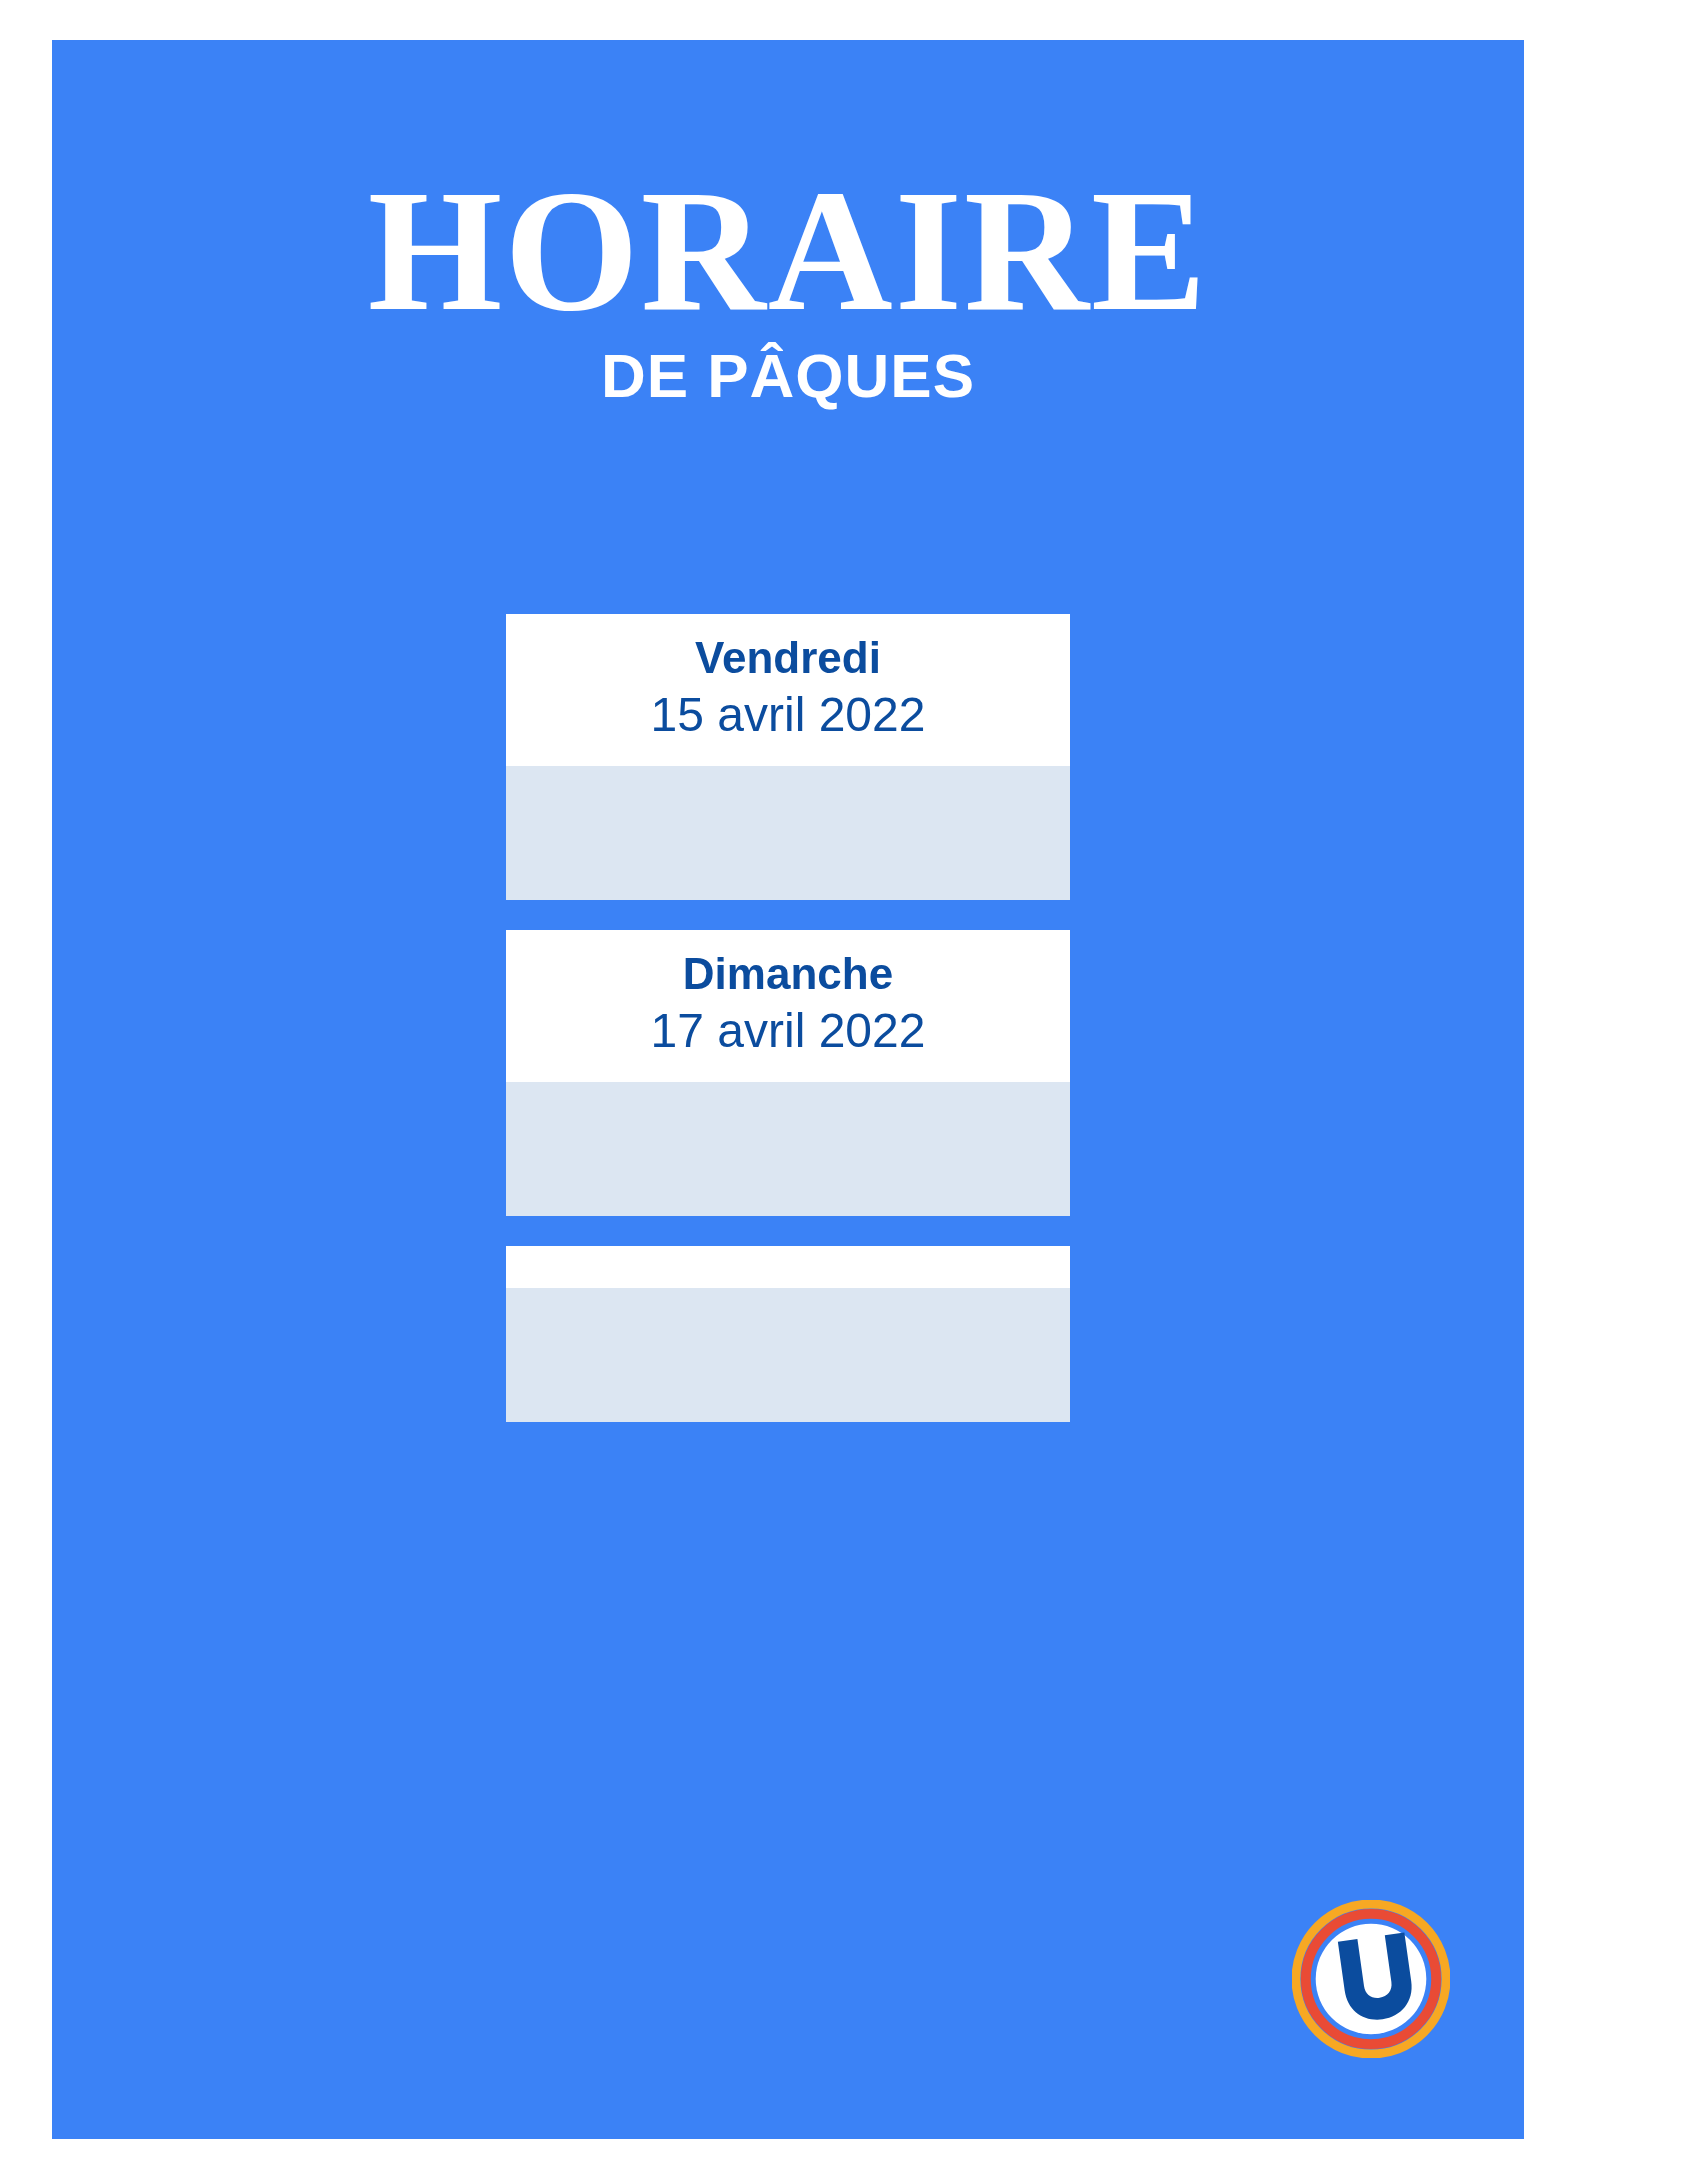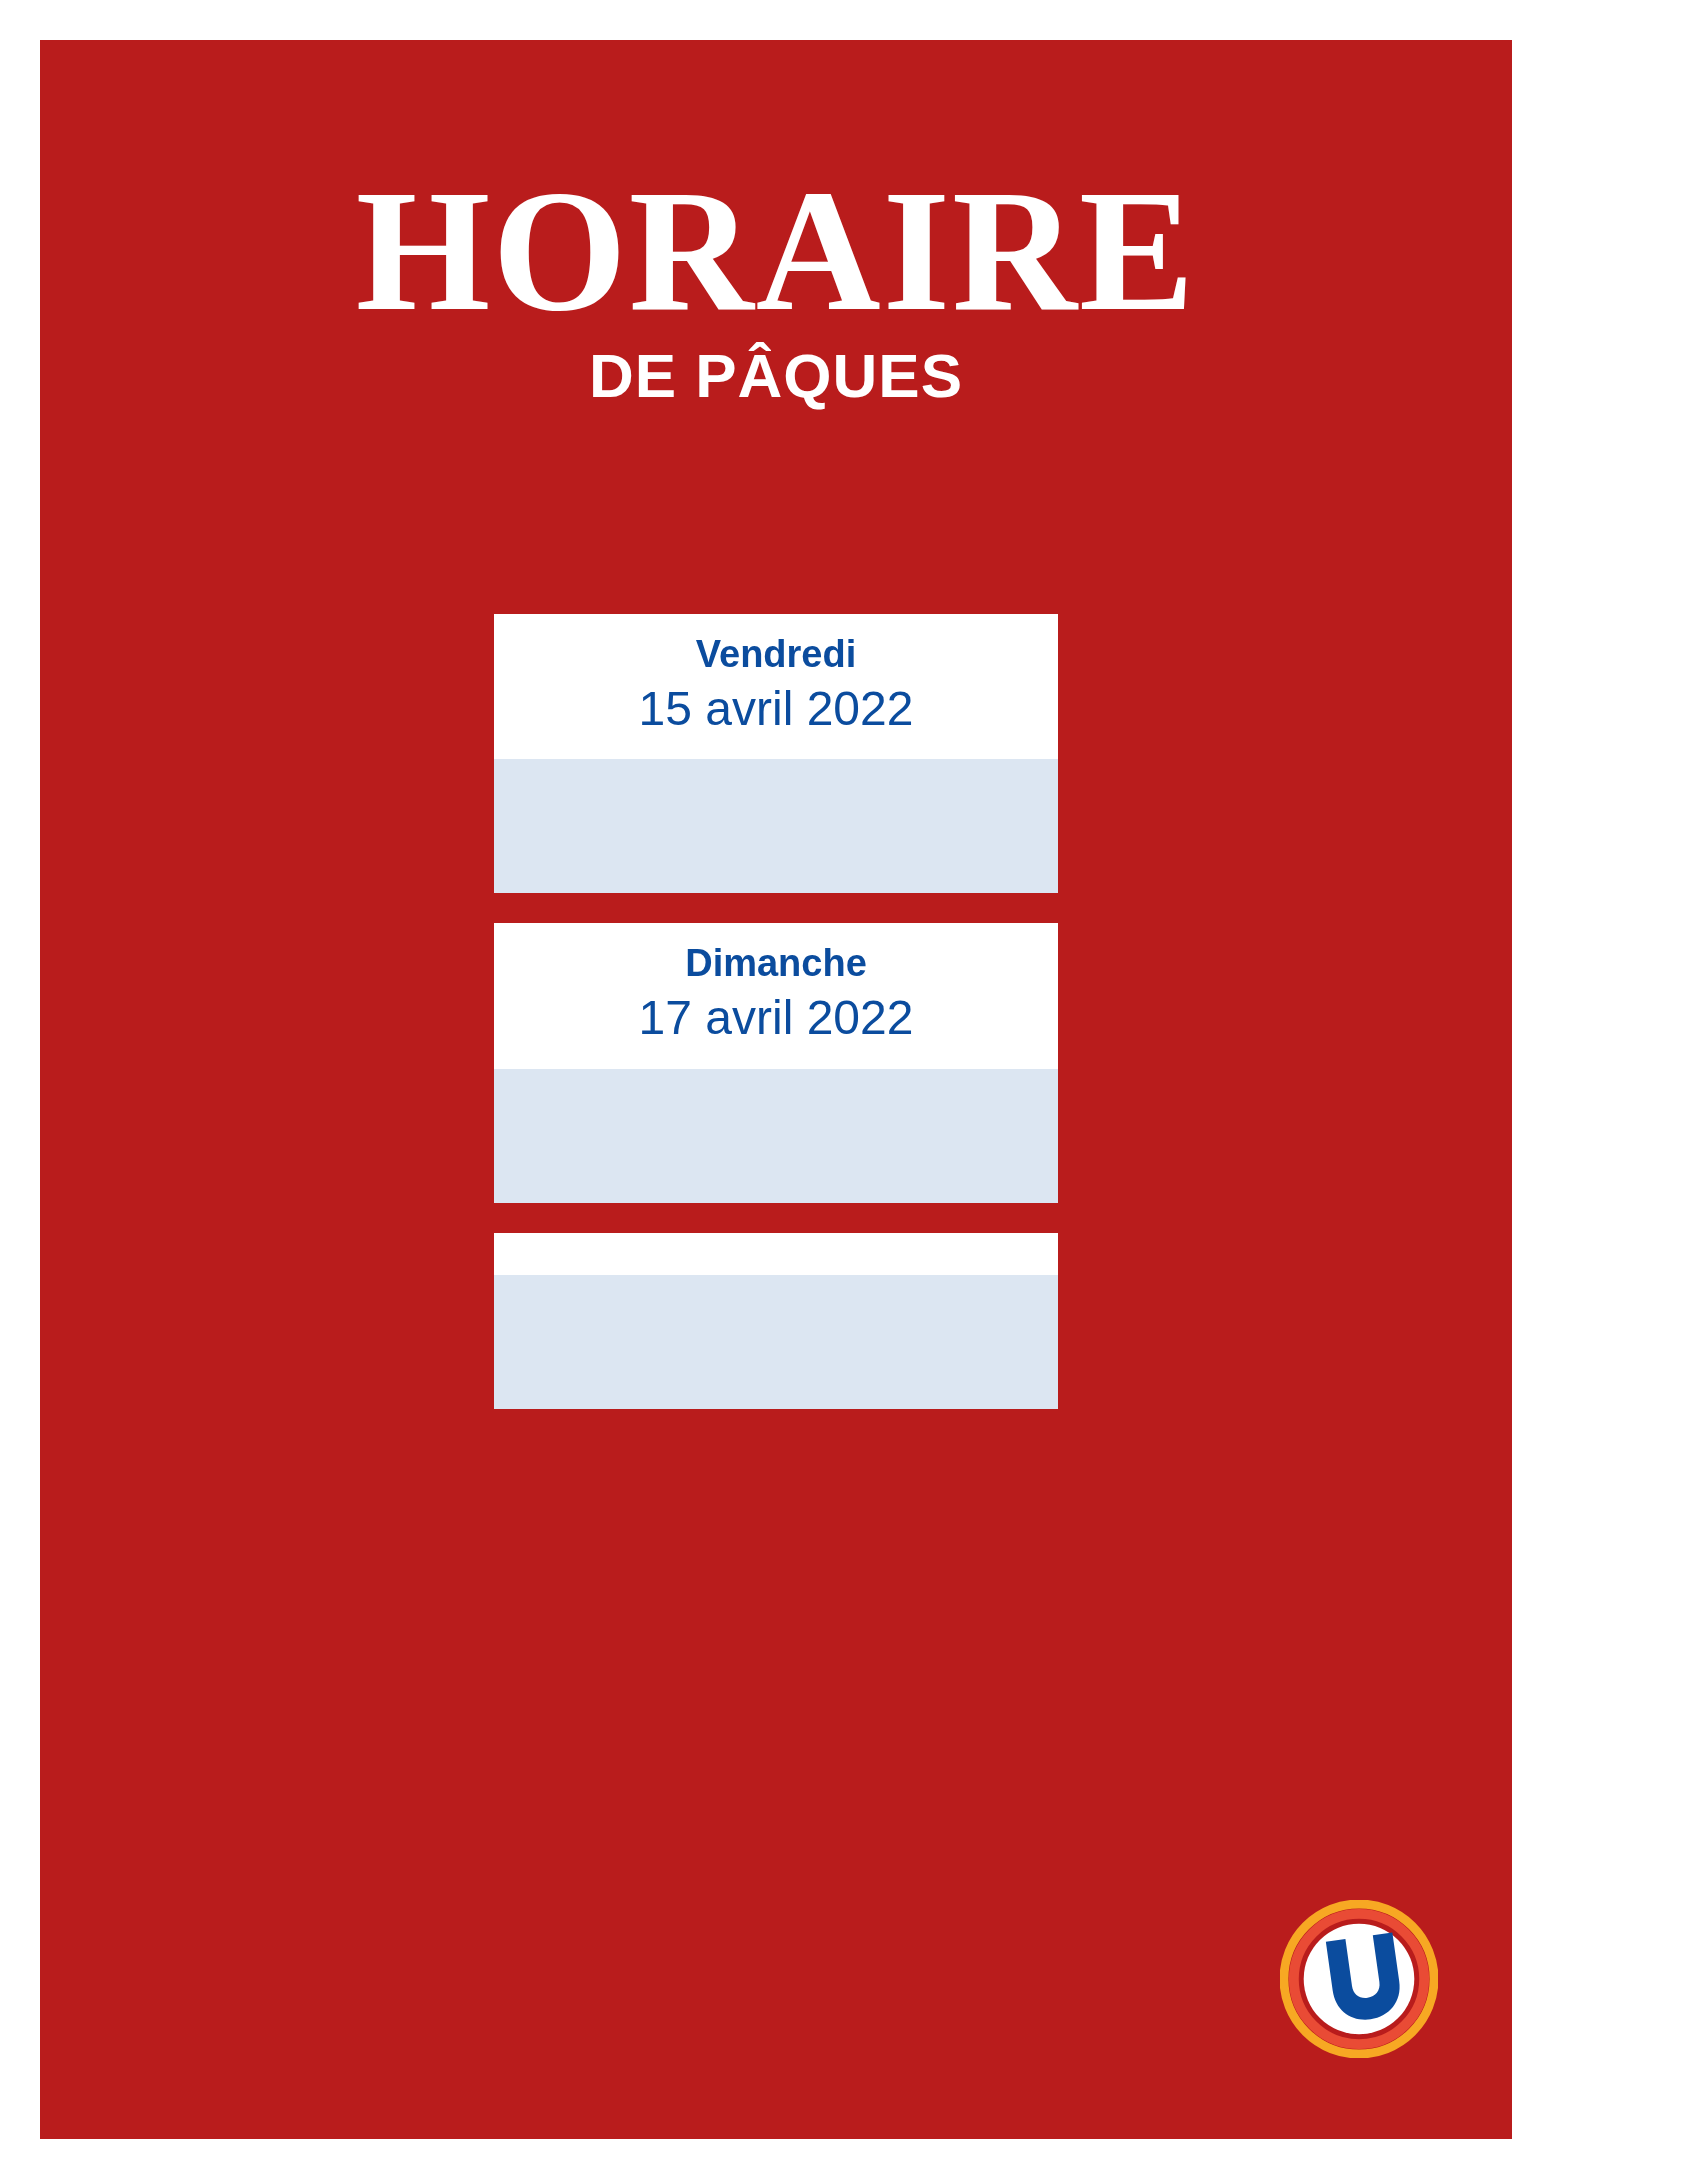--- a/index.html
+++ b/index.html
@@ -8,25 +8,25 @@
   }
   body {
     width: 1683px;
     height: 2178px;
     background: #ffffff;
     font-family: "Liberation Sans", sans-serif;
     overflow: hidden;
   }
   .poster {
     position: absolute;
-    left: 40px;
+    left: 52px;
     top: 40px;
     width: 1472px;
     height: 2099px;
-    background: #b91c1c;
+    background: #3b82f6;
     box-sizing: border-box;
   }
   .title-block {
     position: absolute;
     left: 0;
     top: 129px;
     width: 100%;
     text-align: center;
   }
   .title-main {
@@ -57,21 +57,21 @@
     width: 564px;
     margin: 0 auto 30px auto;
   }
   .card-header {
     background: #ffffff;
     padding: 20px 10px 22px 10px;
     text-align: center;
   }
   .card-day {
     color: #0b4c9e;
-    font-size: 38px;
+    font-size: 44px;
     font-weight: bold;
     line-height: 1.1;
   }
   .card-date {
     color: #0b4c9e;
     font-size: 48px;
     font-weight: normal;
     line-height: 1.2;
     margin-top: 4px;
   }

